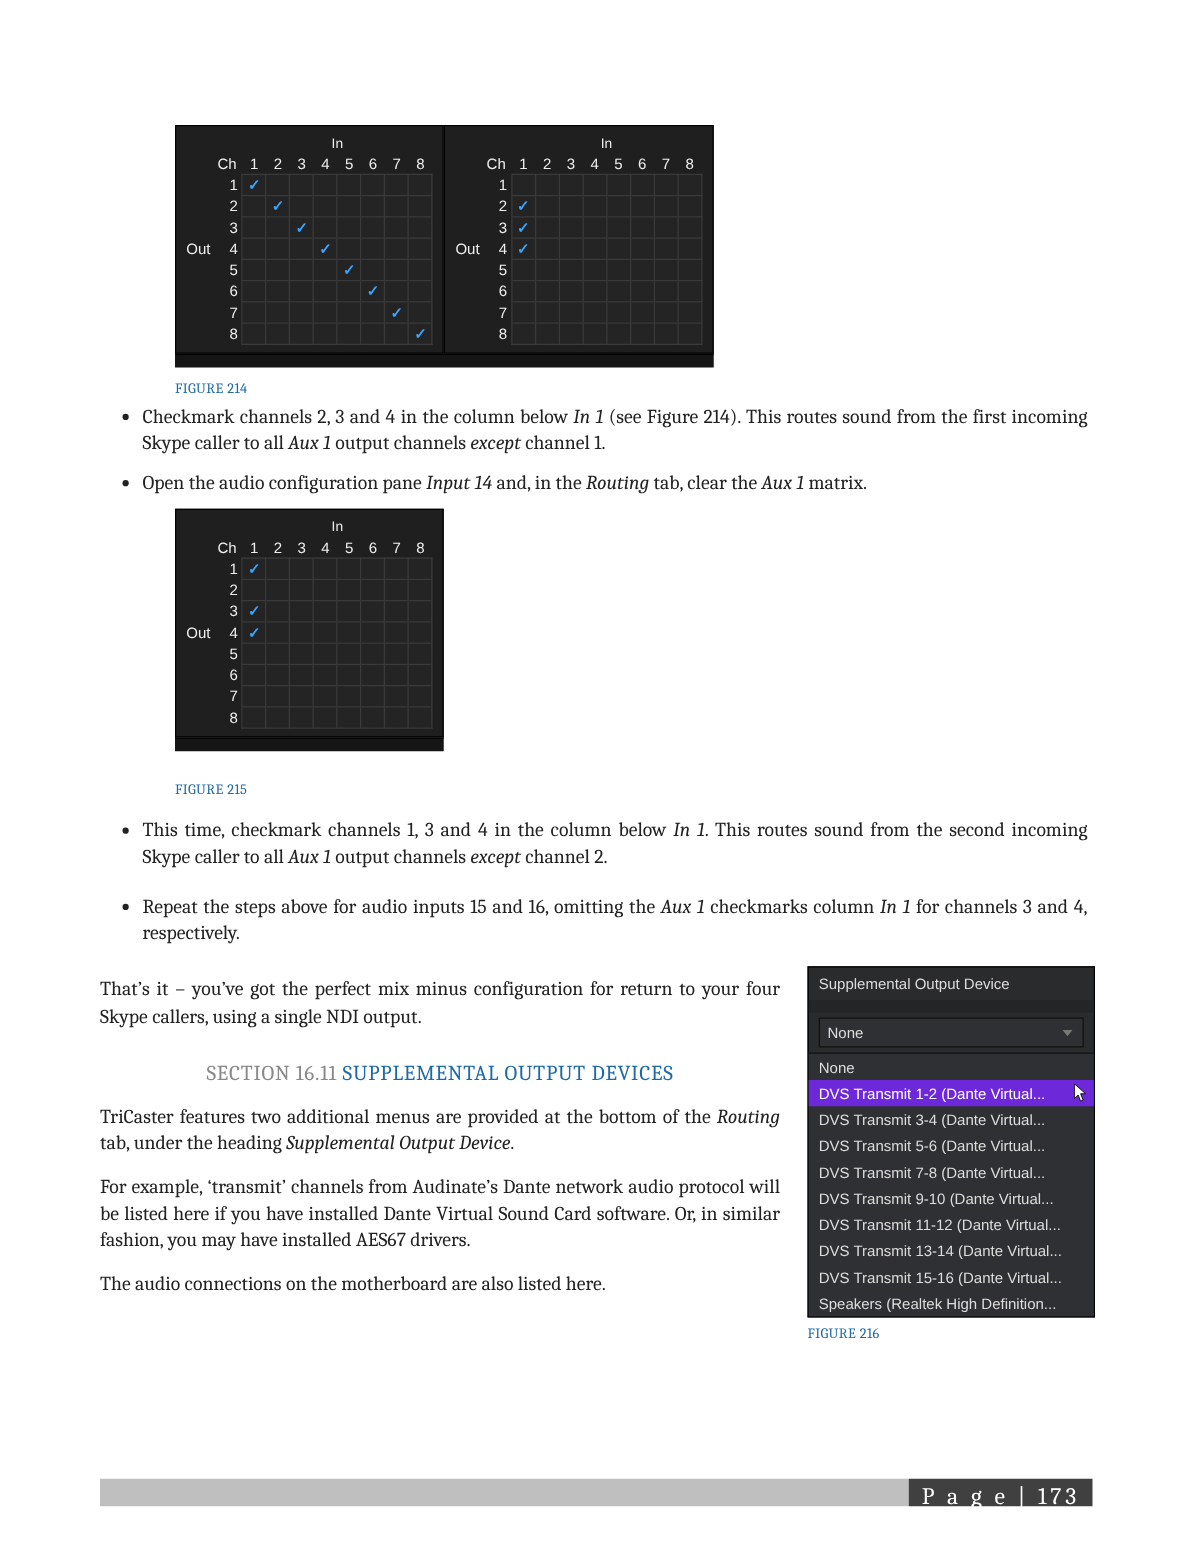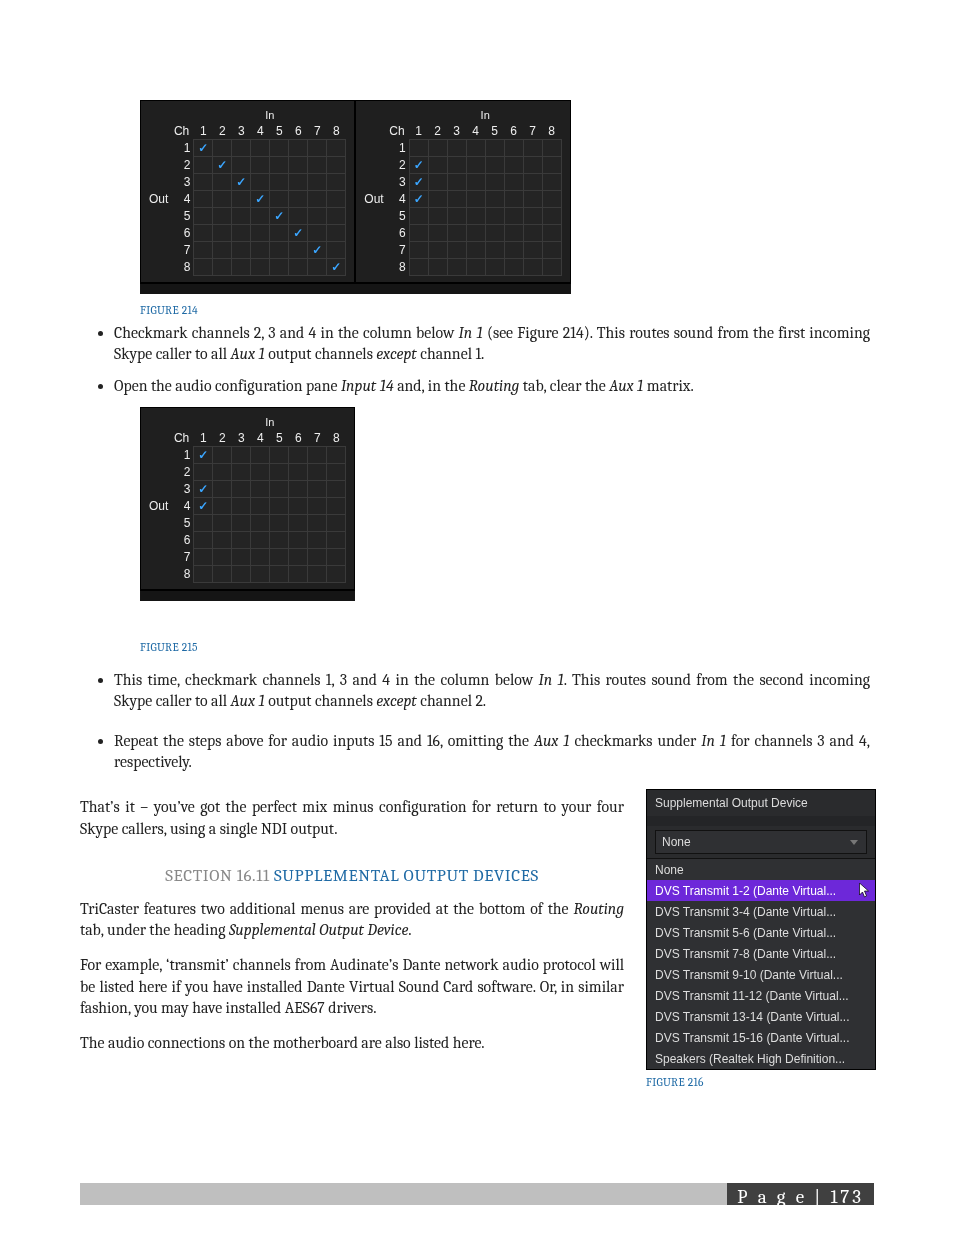--- a/index.html
+++ b/index.html
@@ -418,28 +418,28 @@
                 <td class="cell"></td>
                 <td class="cell"></td>
                 <td class="cell"></td>
               </tr>
             </tbody>
           </table>
         </div>
       <div class="matrix-underbar"></div>
     </div>
   </div>
-  <div class="fig-caption" style="margin-top:36px;margin-bottom:16px">FIGURE 215</div>
+  <div class="fig-caption" style="margin-top:20px;margin-bottom:16px">FIGURE 215</div>
 
   <ul class="doc">
     <li>
       <span>This time, checkmark channels 1, 3 and 4 in the column below </span><span class="ital">In 1</span><span>. This routes sound from the second incoming Skype caller to all </span><span class="ital">Aux 1</span><span> output channels </span><span class="ital">except</span><span> channel 2.</span>
     </li>
     <li style="margin-top:18px">
-      <span>Repeat the steps above for audio inputs 15 and 16, omitting the </span><span class="ital">Aux 1</span><span> checkmarks under </span><span class="ital">In 1</span><span> for channels 3 and 4, respectively.</span>
+      <span>Repeat the steps above for audio inputs 15 and 16, omitting the </span><span class="ital">Aux 1</span><span> checkmarks column </span><span class="ital">In 1</span><span> for channels 3 and 4, respectively.</span>
     </li>
   </ul>
 
   <div class="cols">
     <div class="left">
       <div class="para">That’s it – you’ve got the perfect mix minus configuration for return to your four Skype callers, using a single NDI output.</div>
 
       <div class="section-head">
         <span>SECTION 16.11 </span><span class="blue">SUPPLEMENTAL OUTPUT DEVICES</span>
       </div>

